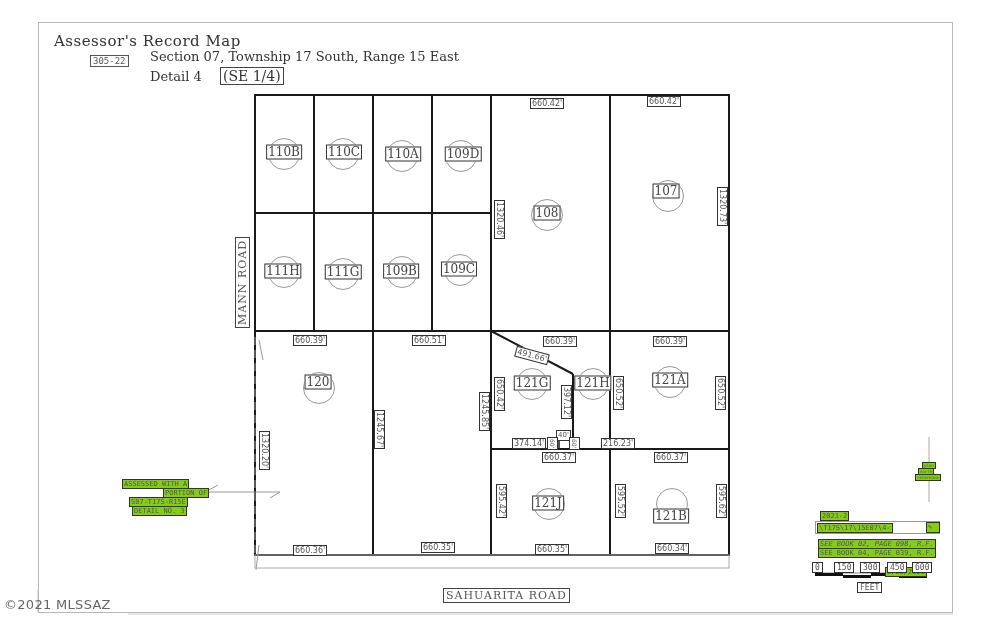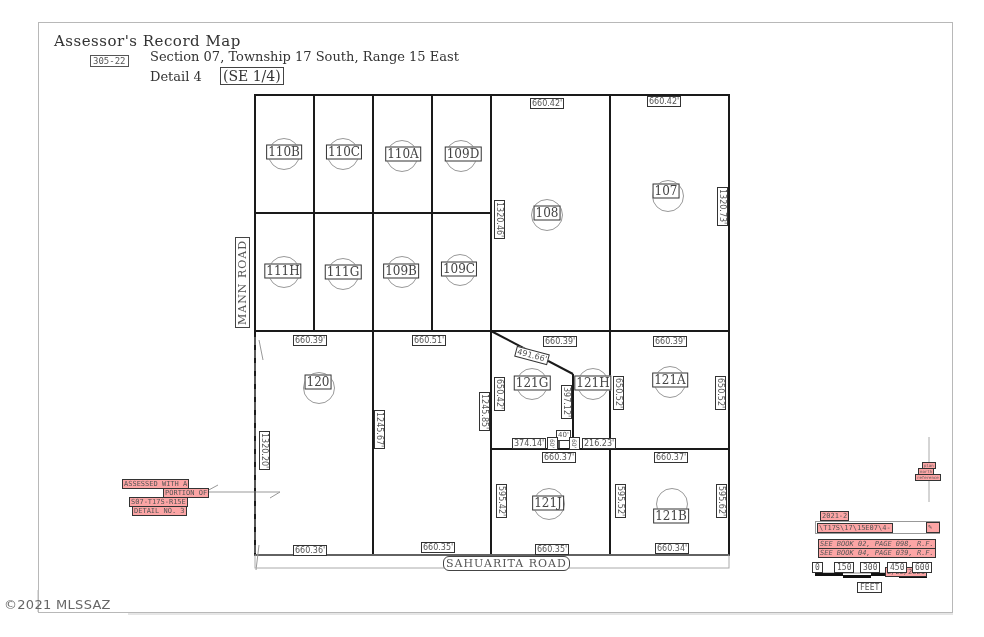--- a/index.html
+++ b/index.html
@@ -10,21 +10,21 @@
   .title{left:54px;top:32px;font-size:15px;letter-spacing:0.5px;text-align:center;}
   .mapno{left:90px;top:55px;font-size:9px;font-family:"DejaVu Sans Mono",monospace;border:1px solid #555;padding:0 2px;color:#555;}
   .secline{left:150px;top:49px;font-size:13px;}
   .detline{left:150px;top:68px;font-size:13px;}
   .circle{position:absolute;width:32px;height:32px;border:1px solid #999;border-radius:50%;box-sizing:border-box;}
   .plabel{position:absolute;font-size:12px;border:1px solid #333;padding:0 1px;background:#fff;color:#444;line-height:13px;white-space:nowrap;transform:translate(-50%,-50%);}
   .dim{position:absolute;font-family:"DejaVu Sans",sans-serif;font-size:8px;border:1px solid #333;padding:0 1px;background:#fff;color:#555;line-height:9px;white-space:nowrap;}
   .dimv{transform:rotate(90deg);transform-origin:left top;}
   .dimv2{transform:rotate(-90deg);transform-origin:left top;}
   .road{position:absolute;font-family:"DejaVu Serif",serif;font-size:11px;border:1px solid #444;padding:0 2px;background:#fff;color:#555;white-space:nowrap;letter-spacing:1px;}
-  .note{position:absolute;font-family:"DejaVu Sans Mono",monospace;font-size:7px;border:1px solid #333;padding:0 1px;background:#fca5a5;color:#555;line-height:8px;white-space:nowrap;}
+  .note{position:absolute;font-family:"DejaVu Sans Mono",monospace;font-size:7px;border:1px solid #333;padding:0 1px;background:#84cc16;color:#555;line-height:8px;white-space:nowrap;}
   .copyright{position:absolute;left:4px;top:597px;font-family:"DejaVu Sans",sans-serif;font-size:13px;color:#666;letter-spacing:0.3px;}
   .scale-tick{position:absolute;font-family:"DejaVu Sans Mono",monospace;font-size:8px;border:1px solid #333;padding:0 2px;background:#fff;color:#555;line-height:9px;}
 </style>
 </head>
 <body>
 
 <div class="frame"></div>
 
 <div class="hdr title">Assessor's Record Map</div>
 <div class="hdr mapno">305-22</div>
@@ -132,53 +132,53 @@
 <div class="dim" style="left:515px;top:350px;transform:rotate(15deg);">491.66'</div>
 <div class="dim dimv" style="left:505px;top:377px;">650.42'</div>
 <div class="dim dimv" style="left:572px;top:385px;">397.12'</div>
 <div class="dim dimv" style="left:624px;top:376px;">650.52'</div>
 <div class="dim dimv" style="left:726px;top:376px;">650.52'</div>
 
 <div class="dim" style="left:512px;top:438px;">374.14'</div>
 <div class="dim" style="left:556px;top:430px;font-size:7px;">40'</div>
 <div class="dim dimv" style="left:558px;top:437px;font-size:6px;">60'</div>
 <div class="dim dimv" style="left:580px;top:437px;font-size:6px;">60'</div>
-<div class="dim" style="left:582px;top:438px;">216.23'</div>
+<div class="dim" style="left:601px;top:438px;">216.23'</div>
 
 <div class="dim" style="left:542px;top:452px;">660.37'</div>
 <div class="dim" style="left:654px;top:452px;">660.37'</div>
 <div class="dim dimv" style="left:507px;top:484px;">595.42'</div>
 <div class="dim dimv" style="left:626px;top:484px;">595.52'</div>
 <div class="dim dimv" style="left:727px;top:484px;">595.62'</div>
 
 <div class="dim" style="left:293px;top:545px;">660.36'</div>
 <div class="dim" style="left:421px;top:542px;">660.35'</div>
 <div class="dim" style="left:535px;top:544px;">660.35'</div>
 <div class="dim" style="left:655px;top:543px;">660.34'</div>
 
 <div class="road dimv2" style="left:235px;top:328px;">MANN ROAD</div>
-<div class="road" style="left:443px;top:556px;border-radius:6px;">SAHUARITA ROAD</div>
+<div class="road" style="left:443px;top:588px;">SAHUARITA ROAD</div>
 
 <div class="note" style="left:122px;top:479px;">ASSESSED WITH A</div>
 <div class="note" style="left:136px;top:488px;margin-left:27px;">PORTION OF</div>
 <div class="note" style="left:129px;top:497px;">S07-T17S-R15E</div>
 <div class="note" style="left:132px;top:506px;">DETAIL NO. 3</div>
 
 <div class="note" style="left:922px;top:462px;font-size:4px;line-height:5px;">plan</div>
 <div class="note" style="left:918px;top:468px;font-size:4px;line-height:5px;">north</div>
 <div class="note" style="left:915px;top:474px;font-size:4px;line-height:5px;">reference</div>
 
 <div class="note" style="left:820px;top:511px;">2021-2</div>
 <div style="position:absolute;left:815px;top:521px;width:123px;height:11px;border:1px solid #999;">
   <span class="note" style="position:absolute;left:1px;top:1px;">\T17S\17\15E07\4-</span>
   <span class="note" style="position:absolute;left:69px;top:1px;margin-top:44px;">2/22/2021</span>
   <span class="note" style="position:absolute;left:110px;top:0px;width:10px;height:9px;">✎</span>
 </div>
 <div class="note" style="left:818px;top:539px;font-style:italic;">SEE BOOK 02, PAGE 098, R.F.</div>
-<div class="note" style="left:818px;top:548px;font-style:italic;">SEE BOOK 04, PAGE 039, R.F.</div>
+<div class="note" style="left:818px;top:548px;">SEE BOOK 04, PAGE 039, R.F.</div>
 
 <div class="scale-tick" style="left:812px;top:562px;">0</div>
 <div class="scale-tick" style="left:834px;top:562px;">150</div>
 <div class="scale-tick" style="left:860px;top:562px;">300</div>
 <div class="scale-tick" style="left:887px;top:562px;">450</div>
 <div class="scale-tick" style="left:912px;top:562px;">600</div>
 <div class="scale-tick" style="left:857px;top:582px;">FEET</div>
 
 <div class="copyright">©2021 MLSSAZ</div>
 

